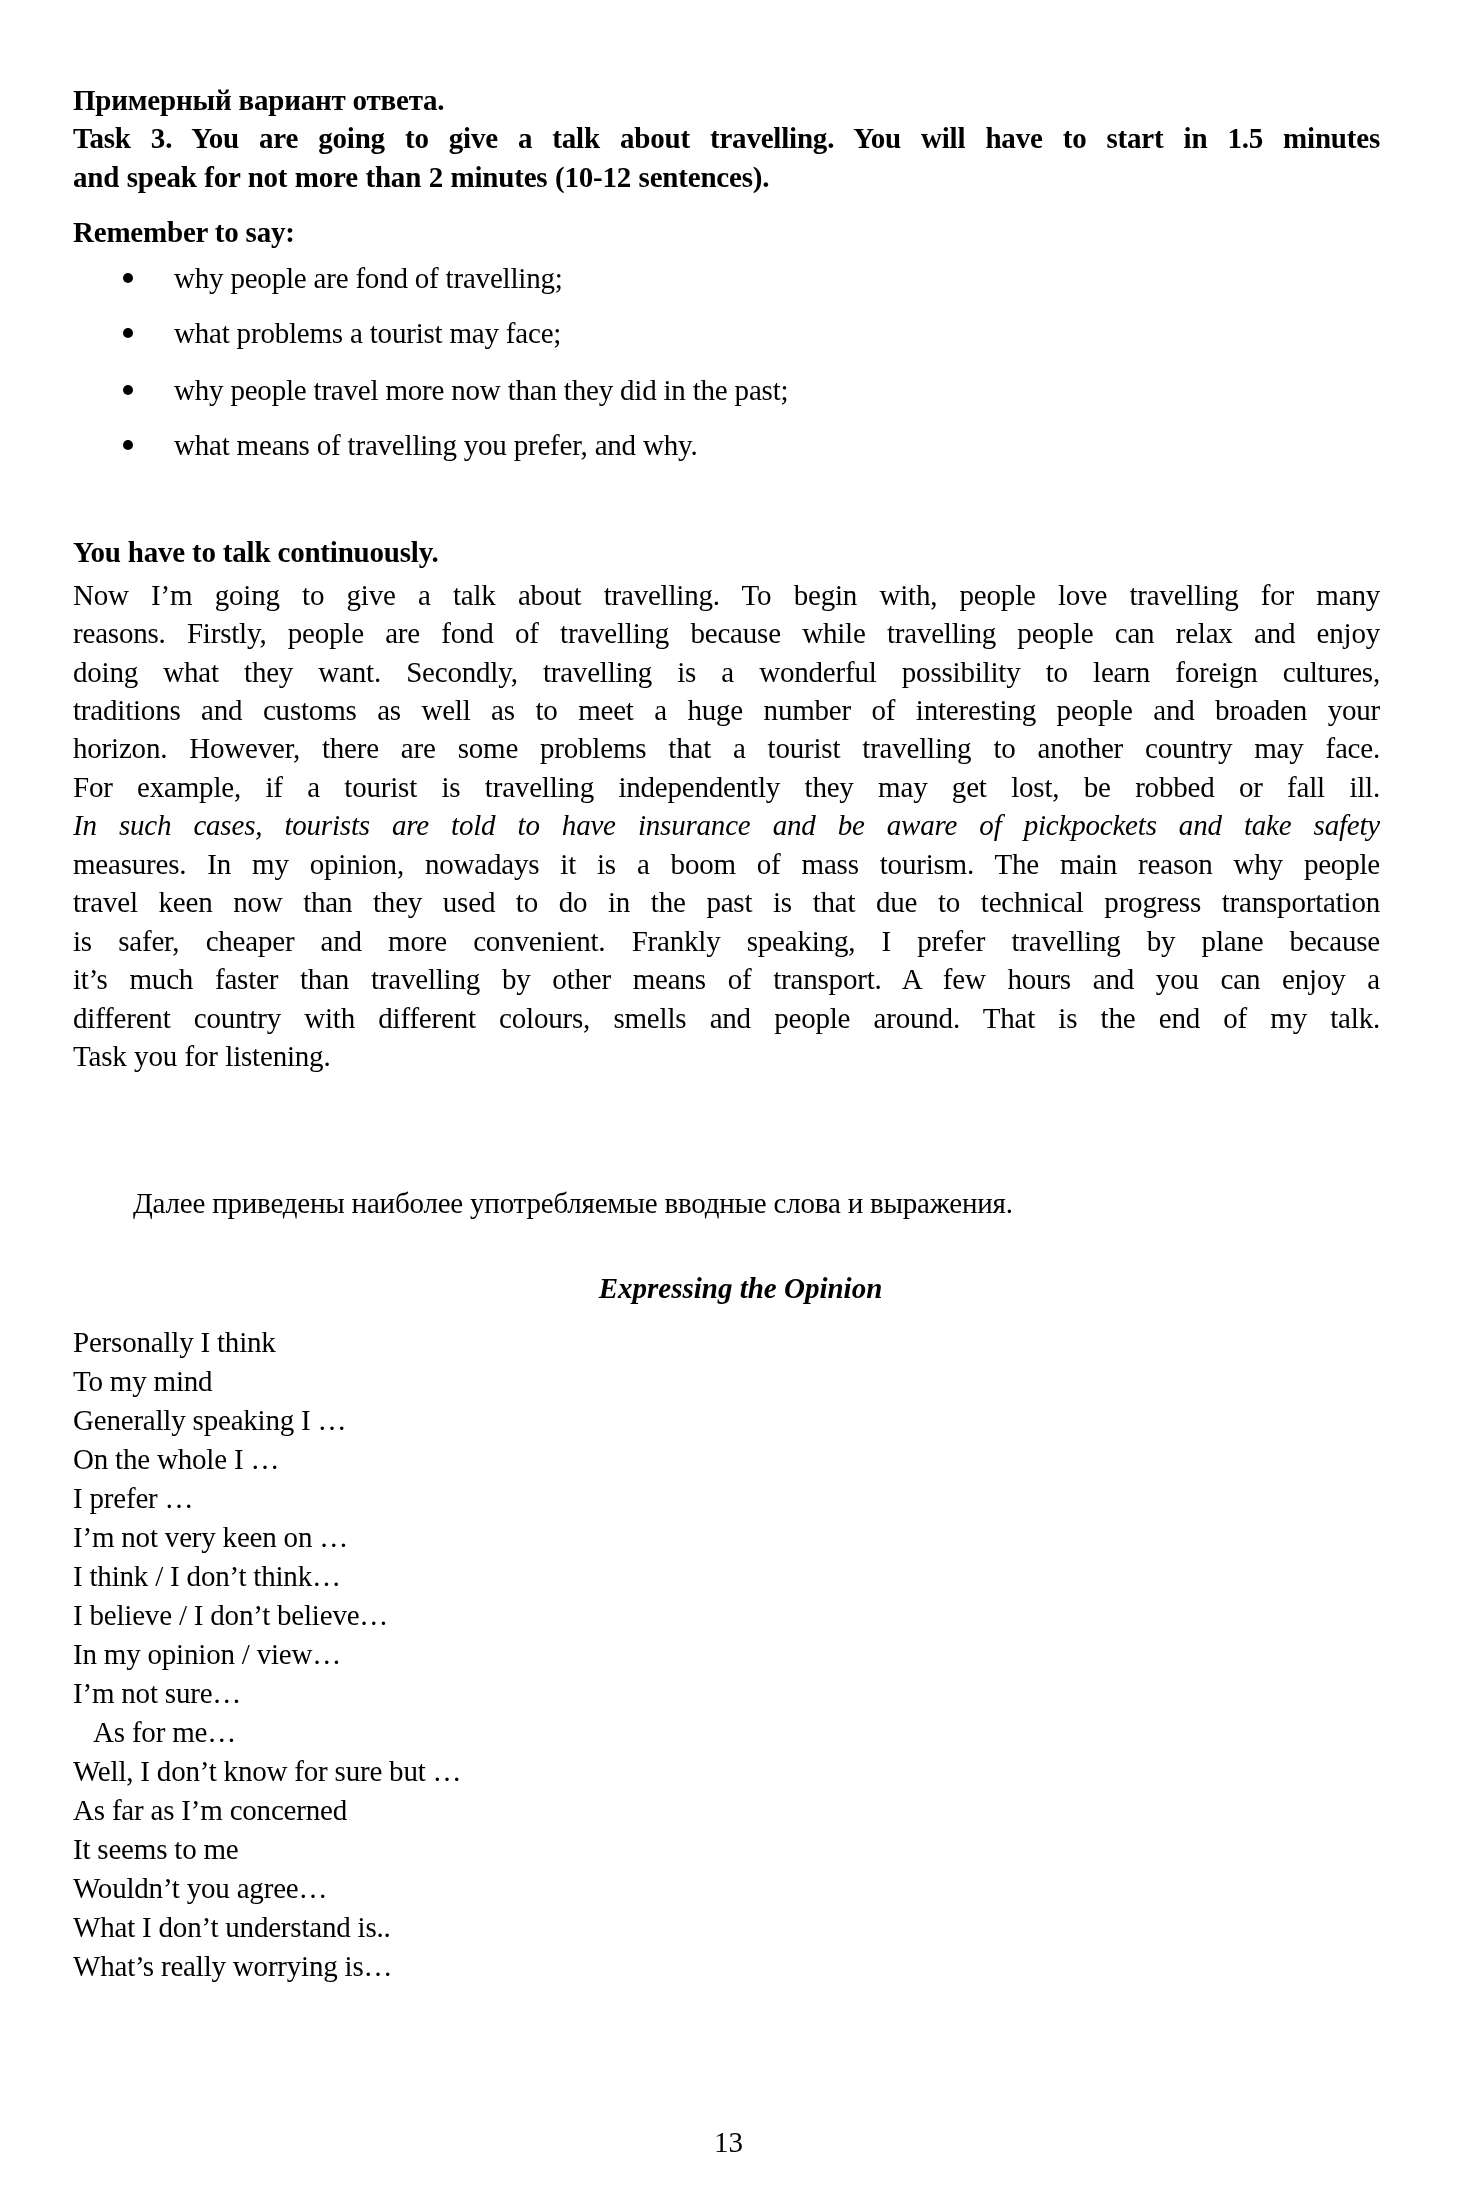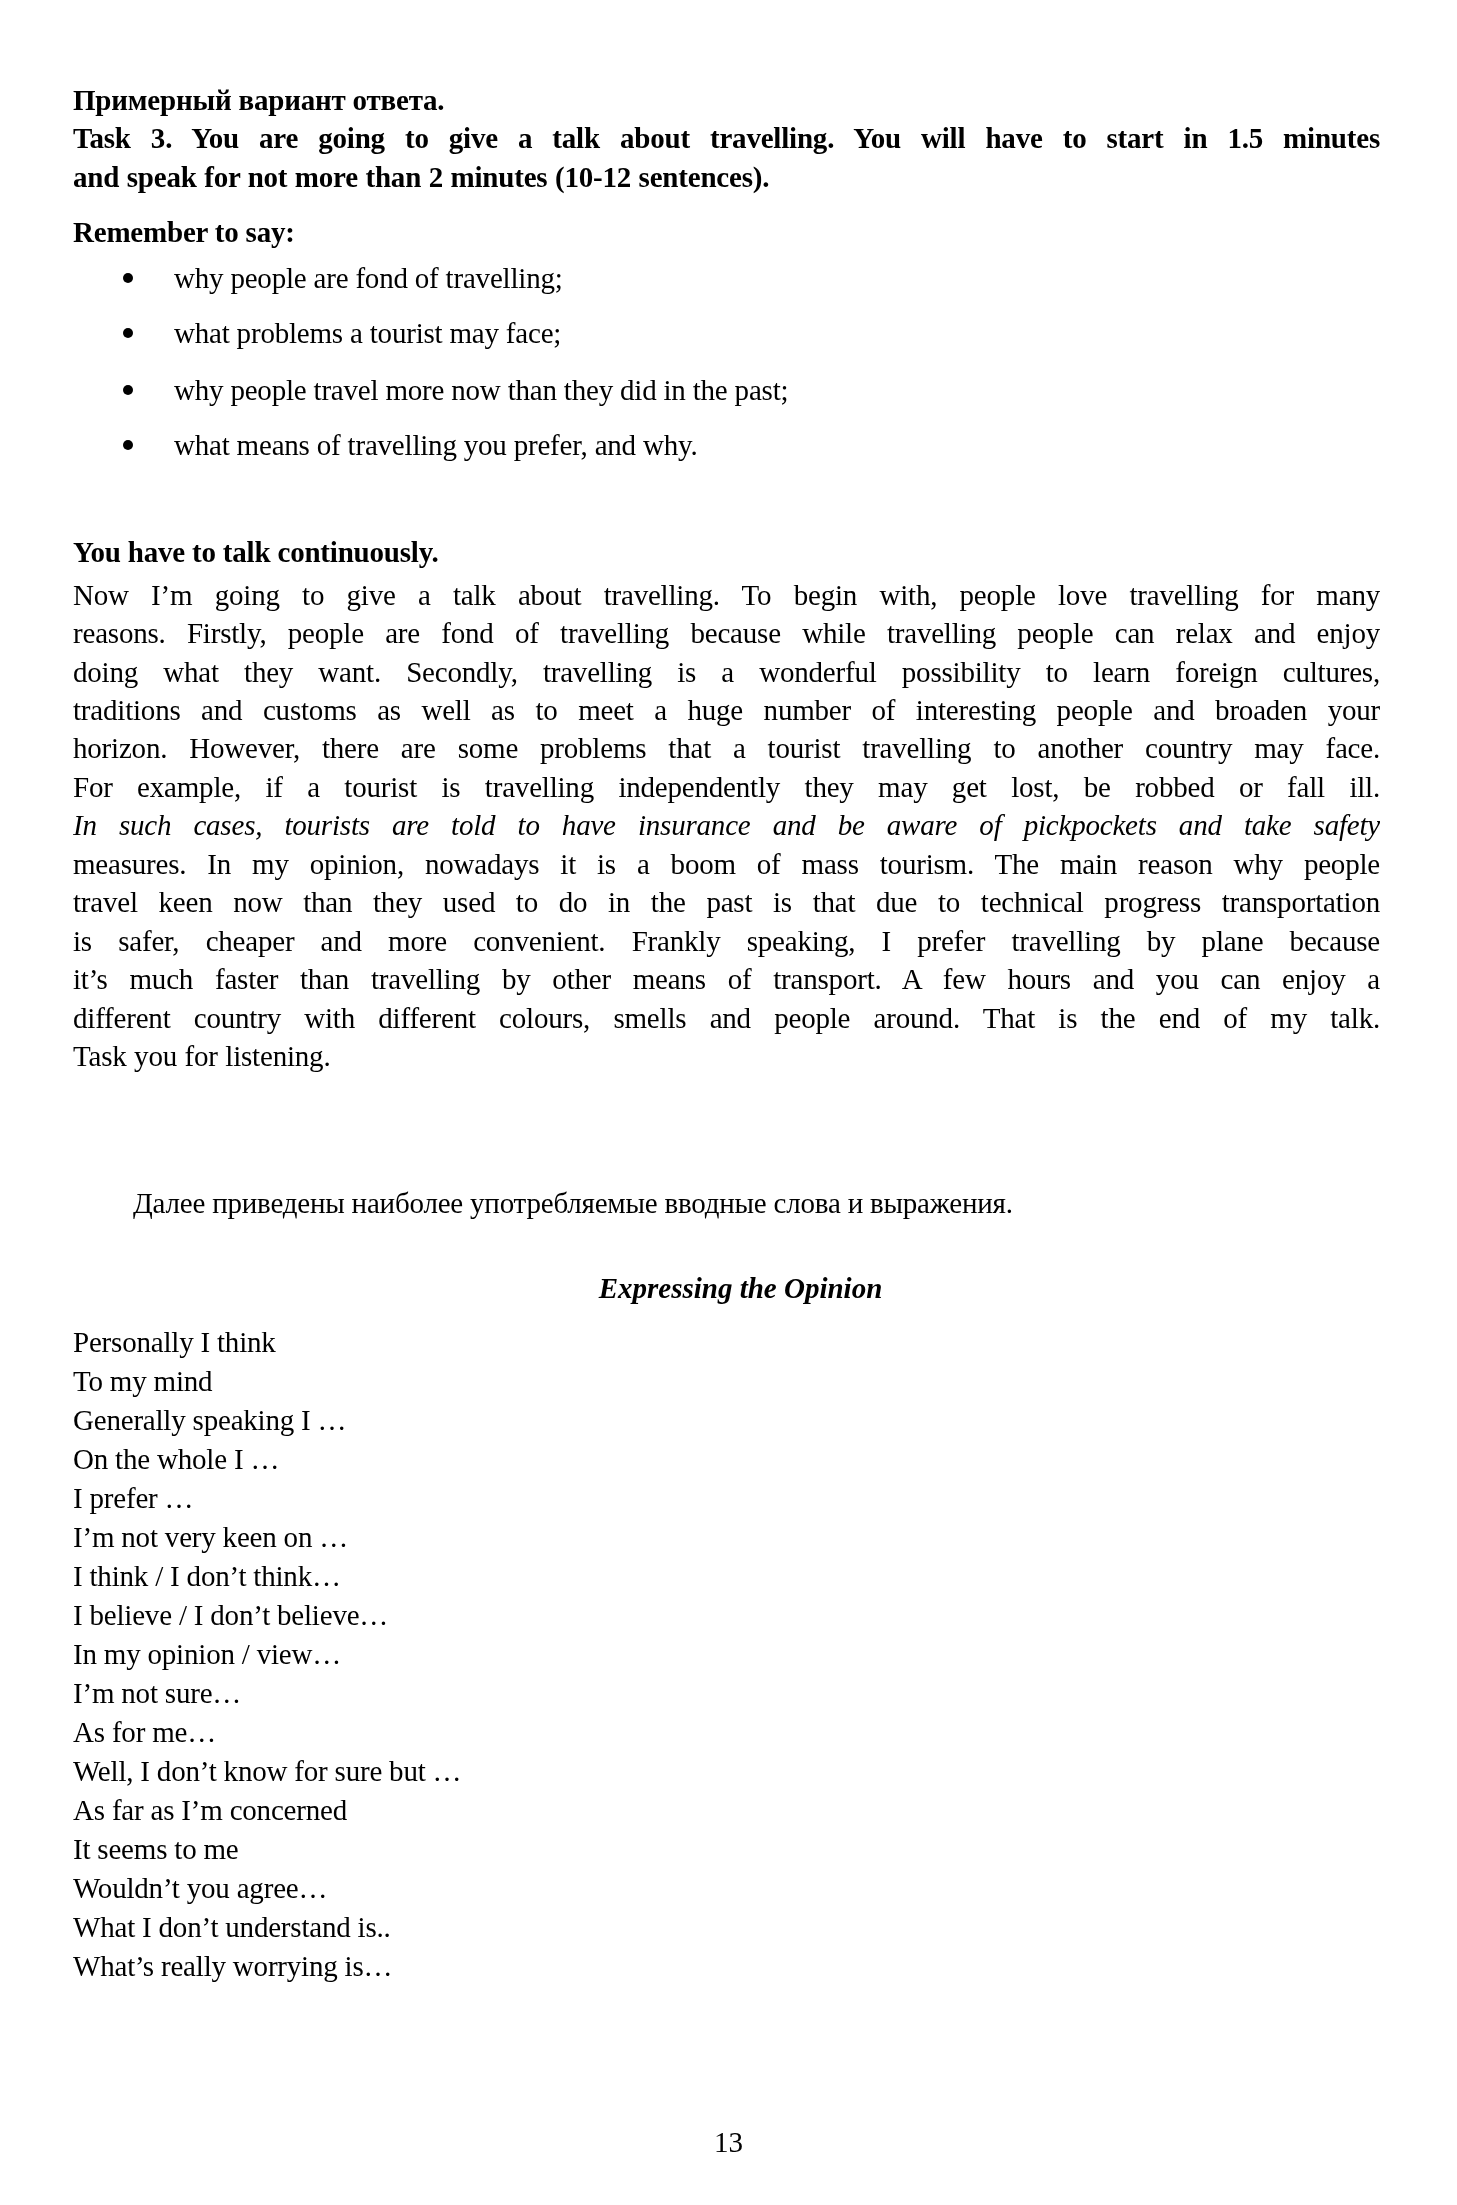--- a/index.html
+++ b/index.html
@@ -73,21 +73,21 @@
     <div class="phrase" style="top:1323px;">Personally I think</div>
     <div class="phrase" style="top:1362px;">To my mind</div>
     <div class="phrase" style="top:1401px;">Generally speaking I …</div>
     <div class="phrase" style="top:1440px;">On the whole I …</div>
     <div class="phrase" style="top:1479px;">I prefer …</div>
     <div class="phrase" style="top:1518px;">I’m not very keen on …</div>
     <div class="phrase" style="top:1557px;">I think / I don’t think…</div>
     <div class="phrase" style="top:1596px;">I believe / I don’t believe…</div>
     <div class="phrase" style="top:1635px;">In my opinion / view…</div>
     <div class="phrase" style="top:1674px;">I’m not sure…</div>
-    <div class="phrase" style="top:1713px;">As for me…</div>
+    <div class="phrase" style="top:1713px;margin-left:20px;">As for me…</div>
     <div class="phrase" style="top:1752px;">Well, I don’t know for sure but …</div>
     <div class="phrase" style="top:1791px;">As far as I’m concerned</div>
     <div class="phrase" style="top:1830px;">It seems to me</div>
     <div class="phrase" style="top:1869px;">Wouldn’t you agree…</div>
     <div class="phrase" style="top:1908px;">What I don’t understand is..</div>
     <div class="phrase" style="top:1947px;">What’s really worrying is…</div>
   </div>
 
   <div class="centered" style="top:2123px; font-size:29px; line-height:38px;">13</div>
 

